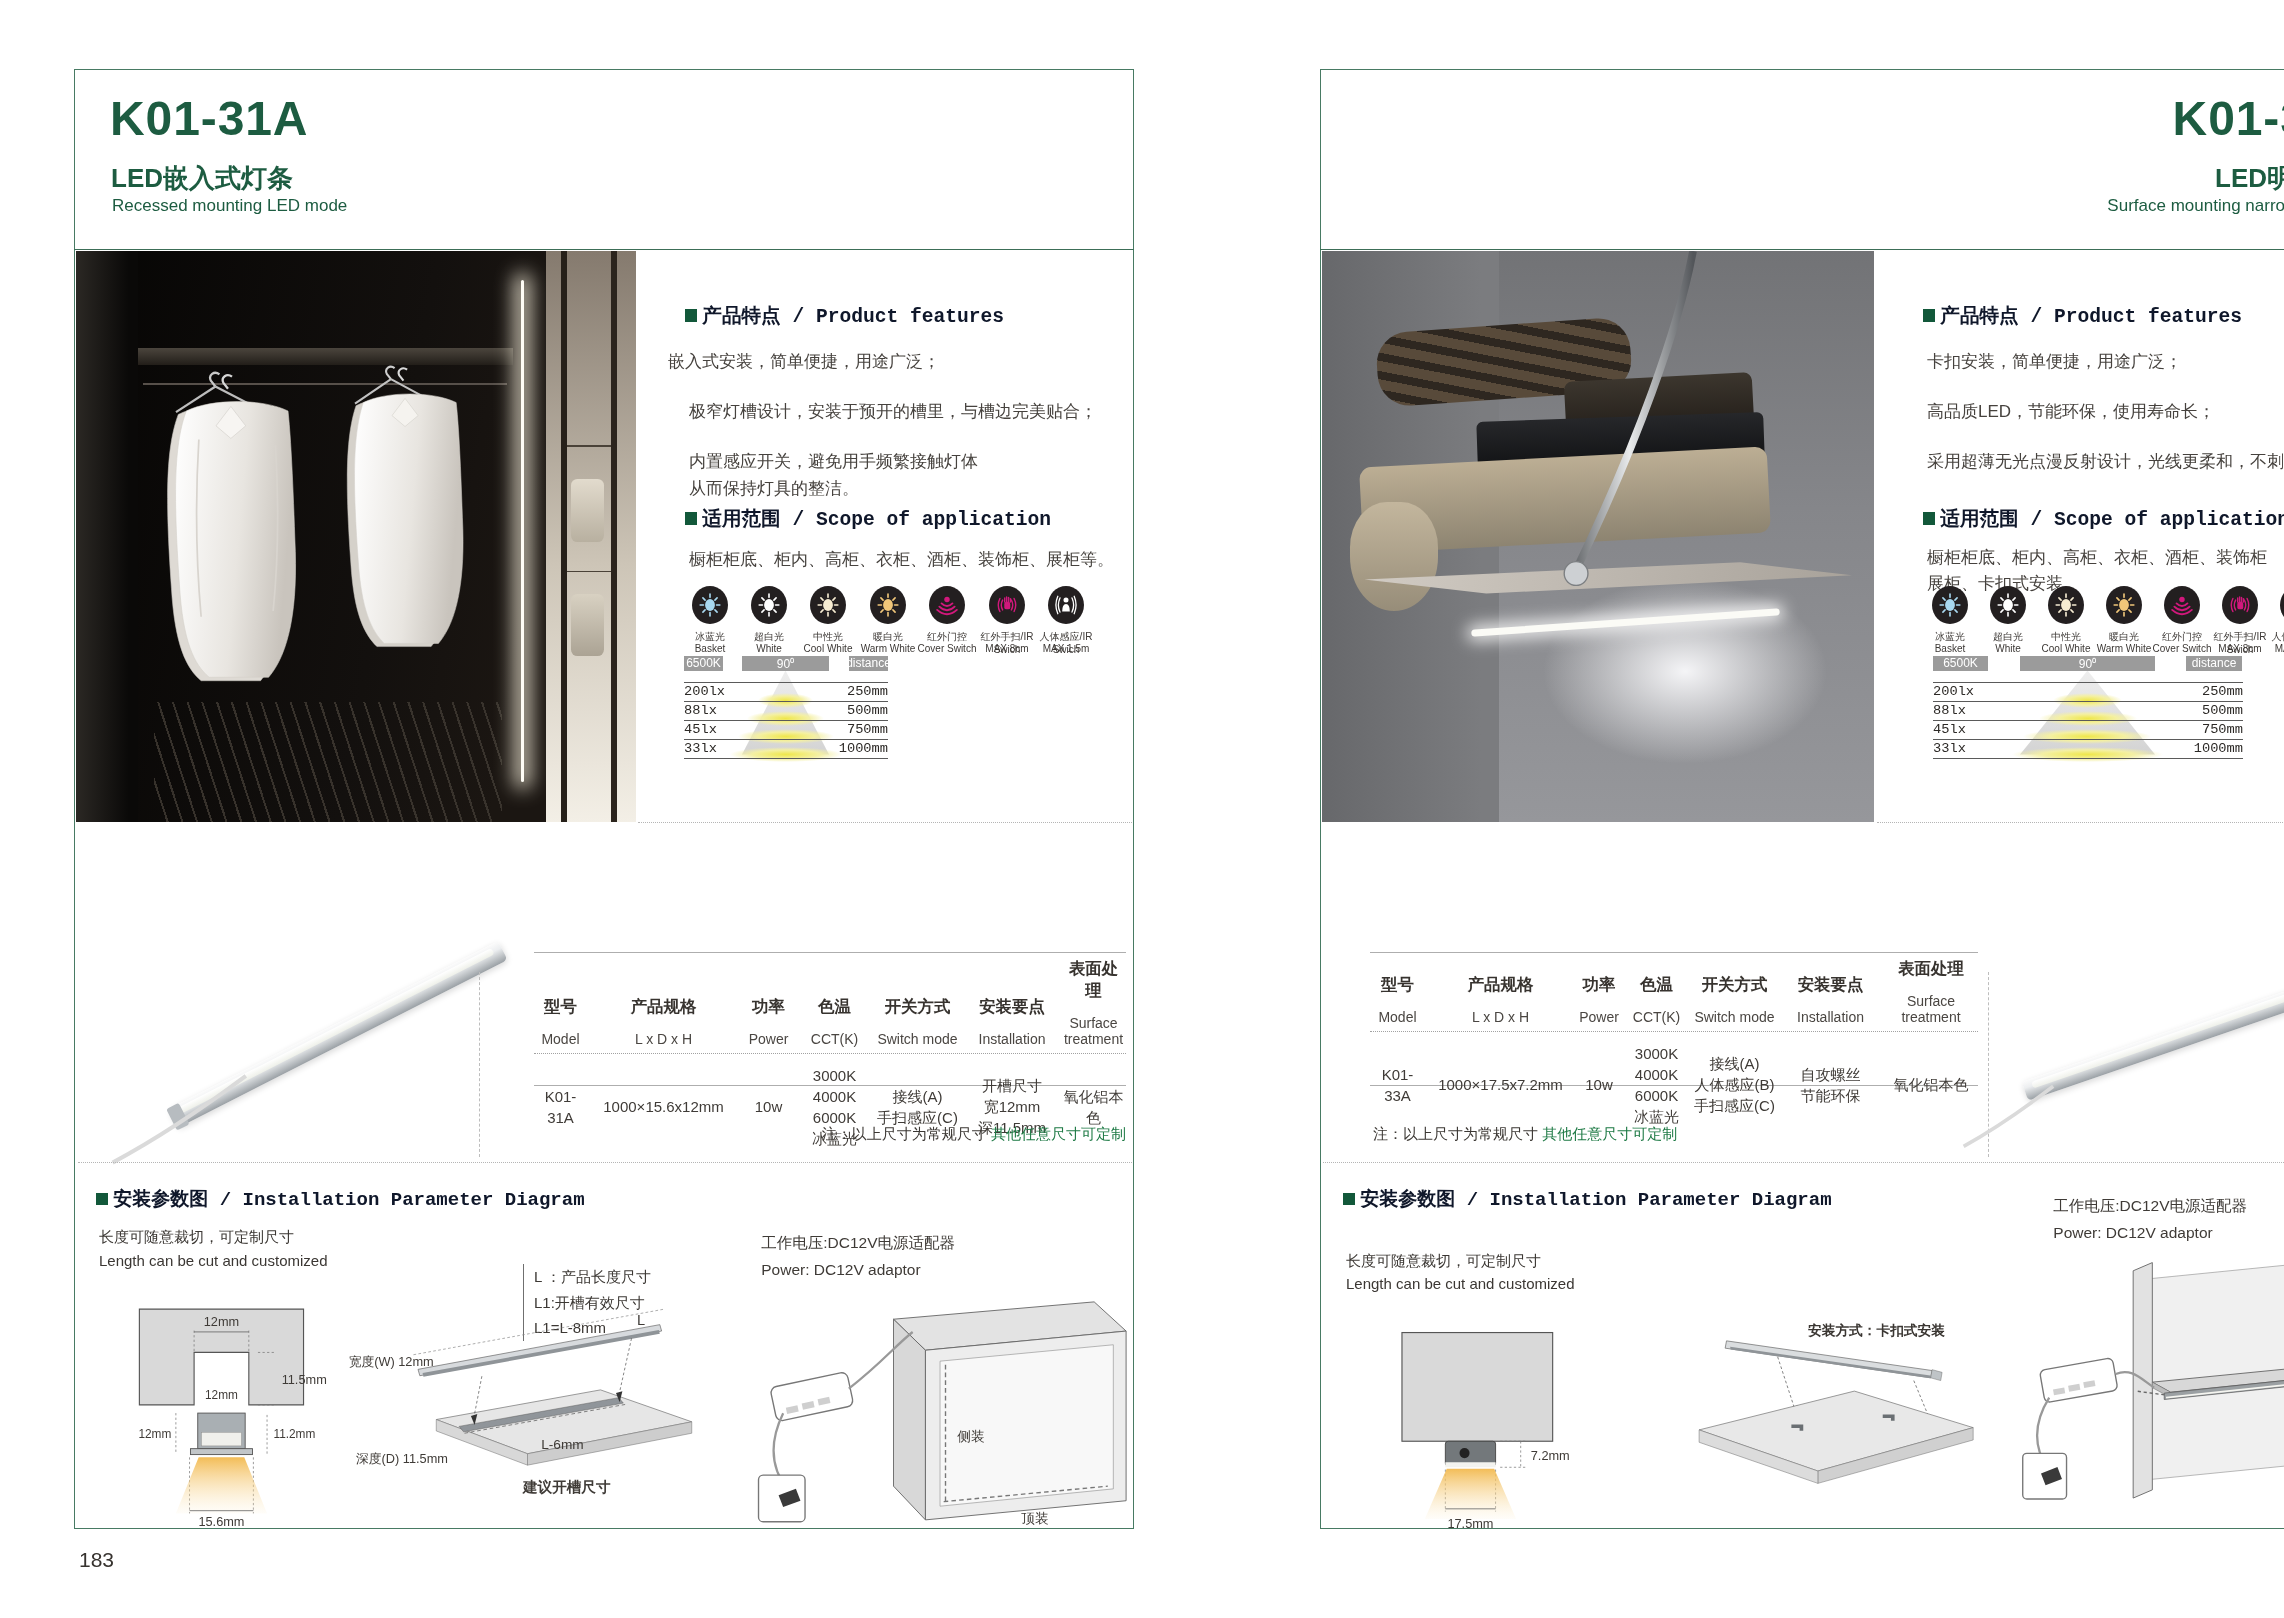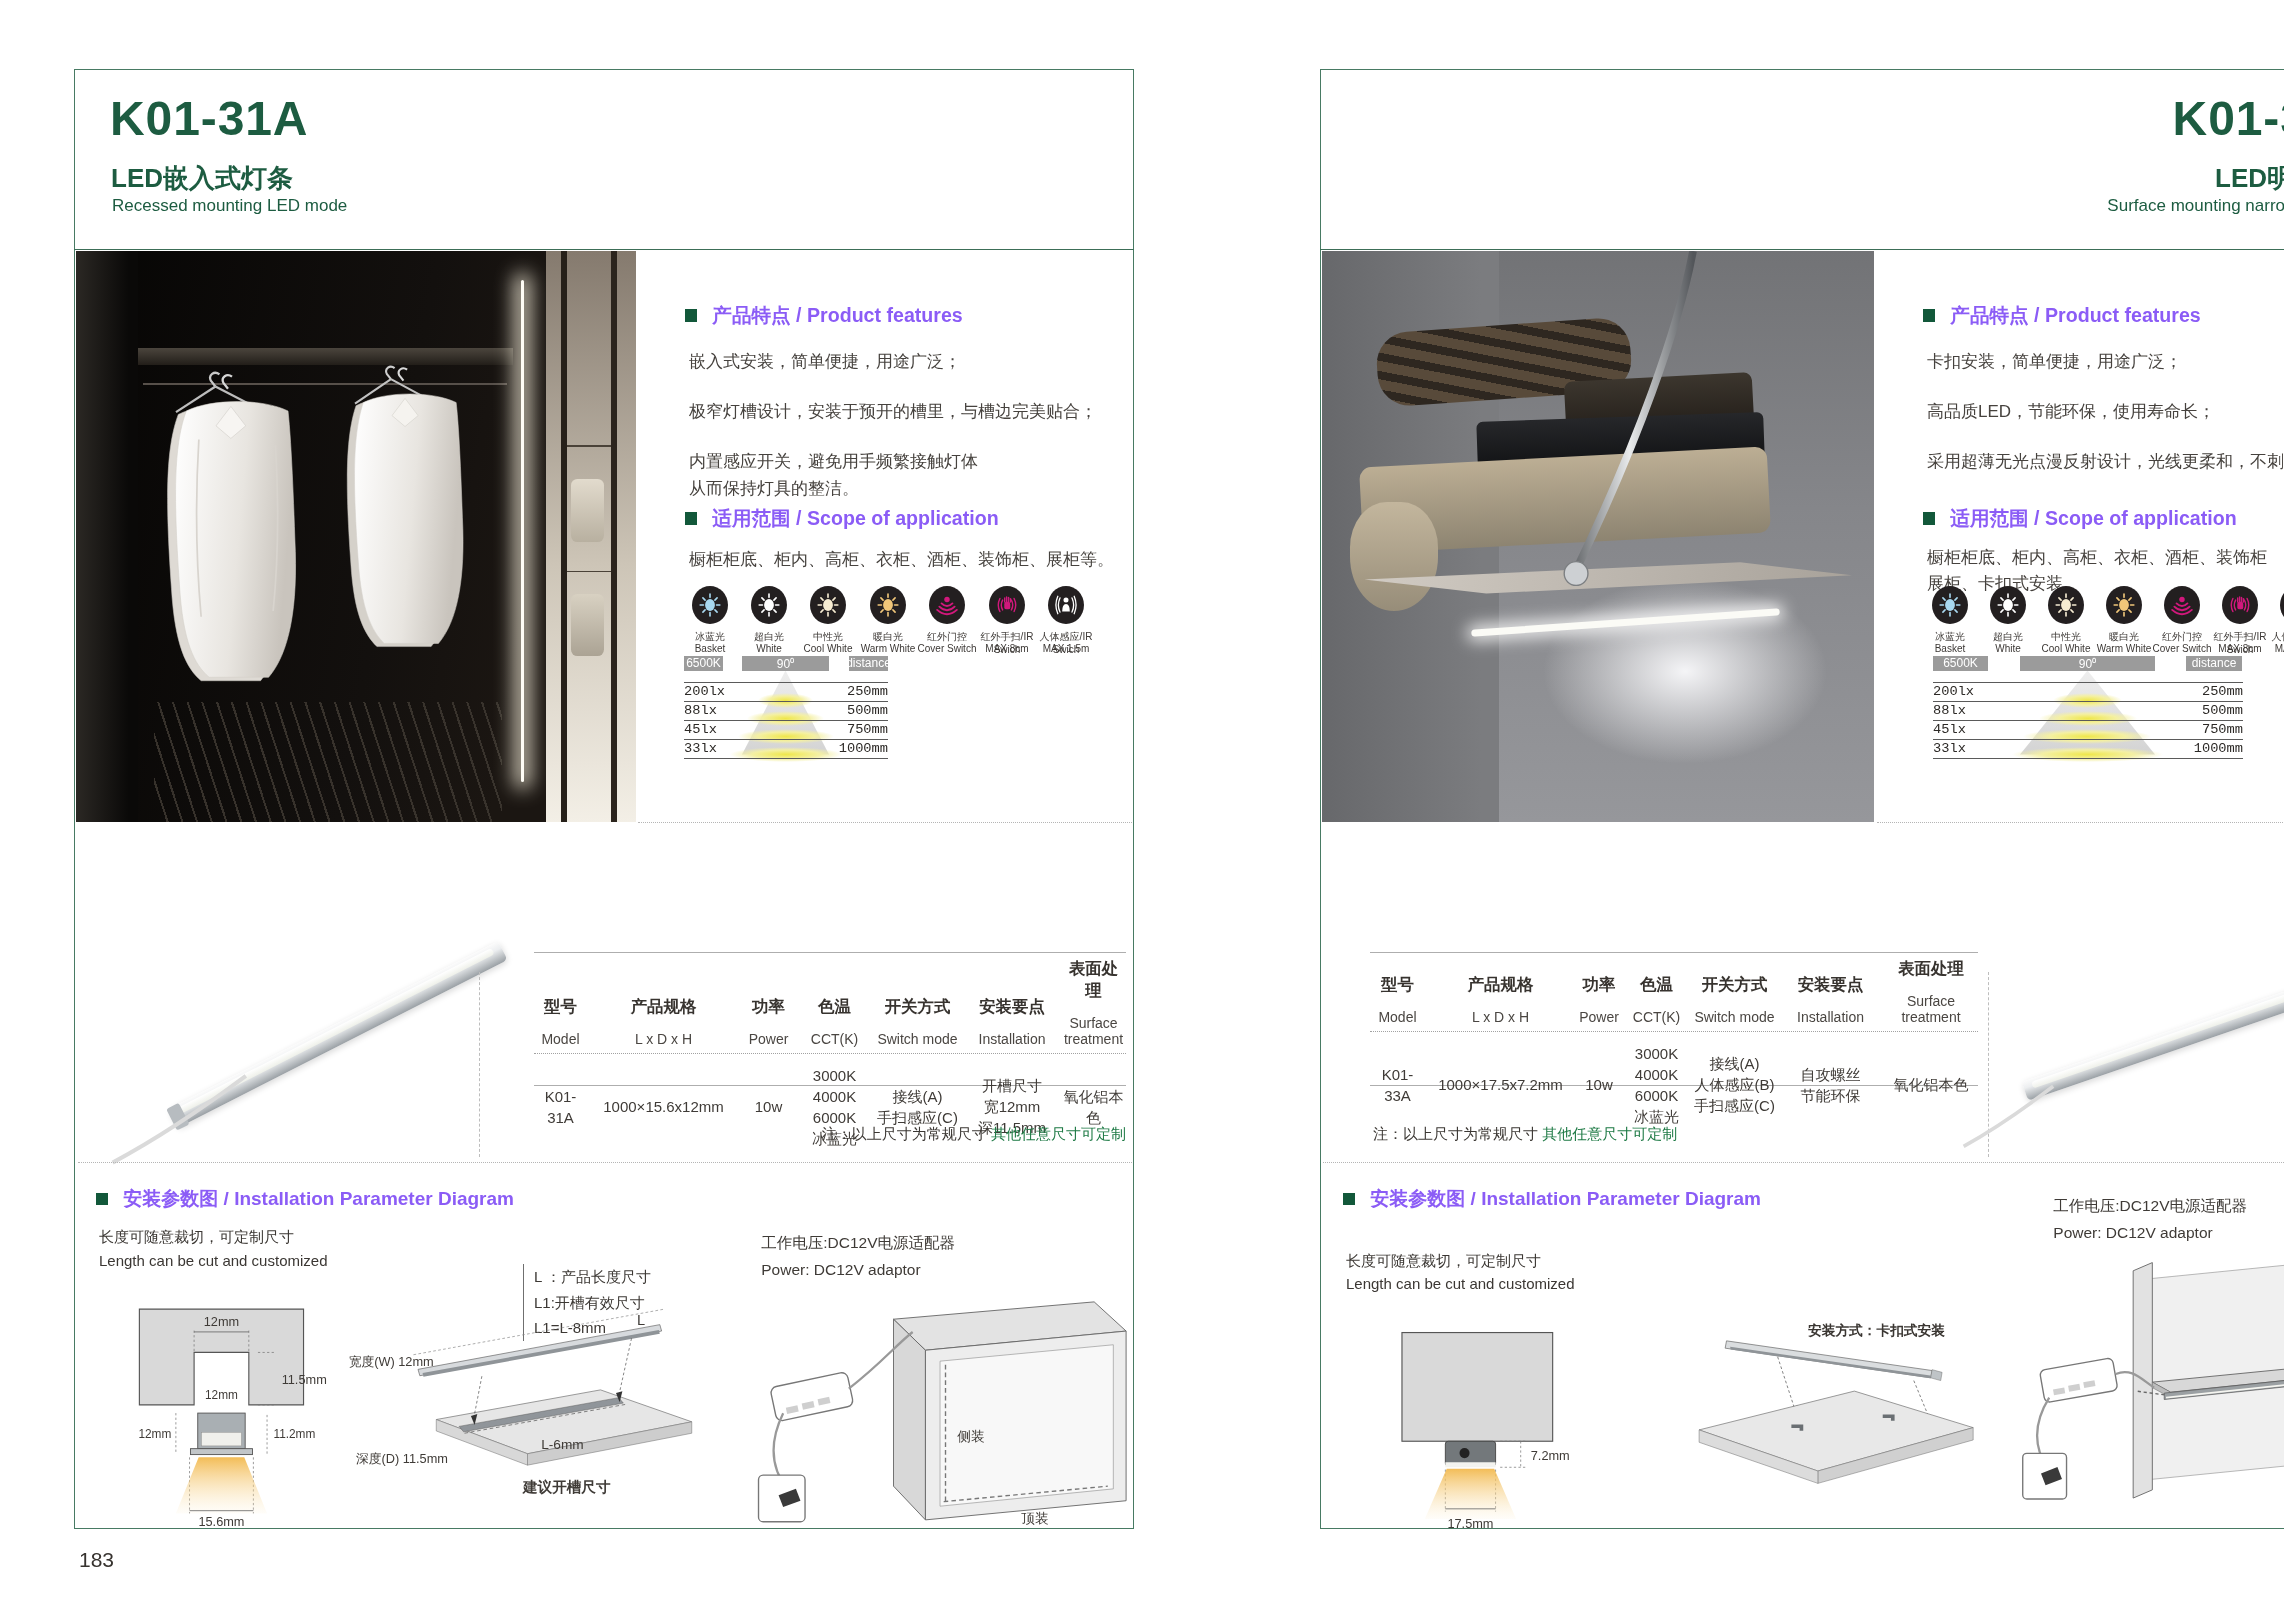--- a/index.html
+++ b/index.html
@@ -3,21 +3,21 @@
 <meta charset="utf-8">
 <style>
   html,body{margin:0;padding:0;background:#ffffff;font-family:"Liberation Sans",sans-serif;}
   #canvas{position:relative;width:2482px;height:1618px;background:#ffffff;overflow:hidden;}
   .abs{position:absolute;}
   .panel{position:absolute;top:69px;height:1460px;border:1.4px solid #477a63;box-sizing:border-box;background:#ffffff;}
   .model-title{position:absolute;font-size:48px;font-weight:bold;color:#1d5c41;letter-spacing:0.9px;}
   .title-cn{position:absolute;font-size:26px;font-weight:bold;color:#1d5c41;}
   .title-en{position:absolute;font-size:17px;color:#1d5c41;}
   .hrule{position:absolute;height:0;border-top:1.4px solid #3c6e57;}
-  .sec-h{position:absolute;display:flex;align-items:center;gap:15px;font-size:19.6px;font-weight:bold;color:#8b5cf6;}
+  .sec-h{position:absolute;display:flex;align-items:center;gap:5px;font-size:19.6px;font-weight:bold;color:#0f172a;font-family:Liberation Mono, monospace;}
   .sq{width:12.3px;height:12.3px;background:#12583a;flex:0 0 auto;}
   .ftext{position:absolute;font-size:17px;color:#46423e;}
   .photo{position:absolute;overflow:hidden;}
   
   .icon-circle{position:absolute;width:36px;height:38px;border-radius:50%;background:#231f20;display:flex;align-items:center;justify-content:center;}
   .ilabel{position:absolute;width:78px;text-align:center;font-size:10px;color:#3c3835;}
   
   .pm{position:absolute;}
   .pm-badge{position:absolute;top:0;height:14.6px;background:#9b9b9b;color:#ffffff;font-size:12px;display:flex;align-items:center;justify-content:center;}
   .pm-cone{position:absolute;background:linear-gradient(180deg,rgba(150,150,150,.16),rgba(150,150,150,.42));clip-path:polygon(50% 0,100% 100%,0 100%);}
@@ -98,21 +98,21 @@
       <div class="abs" style="left:23%;top:56%;width:49%;height:1.4px;background:#4a4238;"></div>
       <div class="abs" style="left:28%;top:40%;width:36%;height:11%;border-radius:6.4px;background:linear-gradient(#e2dbcd,#b8b0a0);"></div>
       <div class="abs" style="left:28%;top:60%;width:36%;height:11%;border-radius:6.4px;background:linear-gradient(#d8d1c2,#aba394);"></div>
     </div>
   </div>
 
   <div class="sec-h" style="left:685px;top:302px;">
     <span class="sq"></span>
     <span>产品特点 / Product features</span>
   </div>
-  <div class="ftext" style="left:689px;top:350px;">嵌入式安装，简单便捷，用途广泛；</div>
+  <div class="ftext" style="left:668px;top:350px;">嵌入式安装，简单便捷，用途广泛；</div>
   <div class="ftext" style="left:689px;top:400px;">极窄灯槽设计，安装于预开的槽里，与槽边完美贴合；</div>
   <div class="ftext" style="left:689px;top:450px;">内置感应开关，避免用手频繁接触灯体</div>
   <div class="ftext" style="left:689px;top:477px;">从而保持灯具的整洁。</div>
   <div class="sec-h" style="left:685px;top:505px;">
     <span class="sq"></span>
     <span>适用范围 / Scope of application</span>
   </div>
   <div class="ftext" style="left:689px;top:548px;">橱柜柜底、柜内、高柜、衣柜、酒柜、装饰柜、展柜等。</div>
 
   <div class="icon-circle" style="left:692px;top:586px;">

